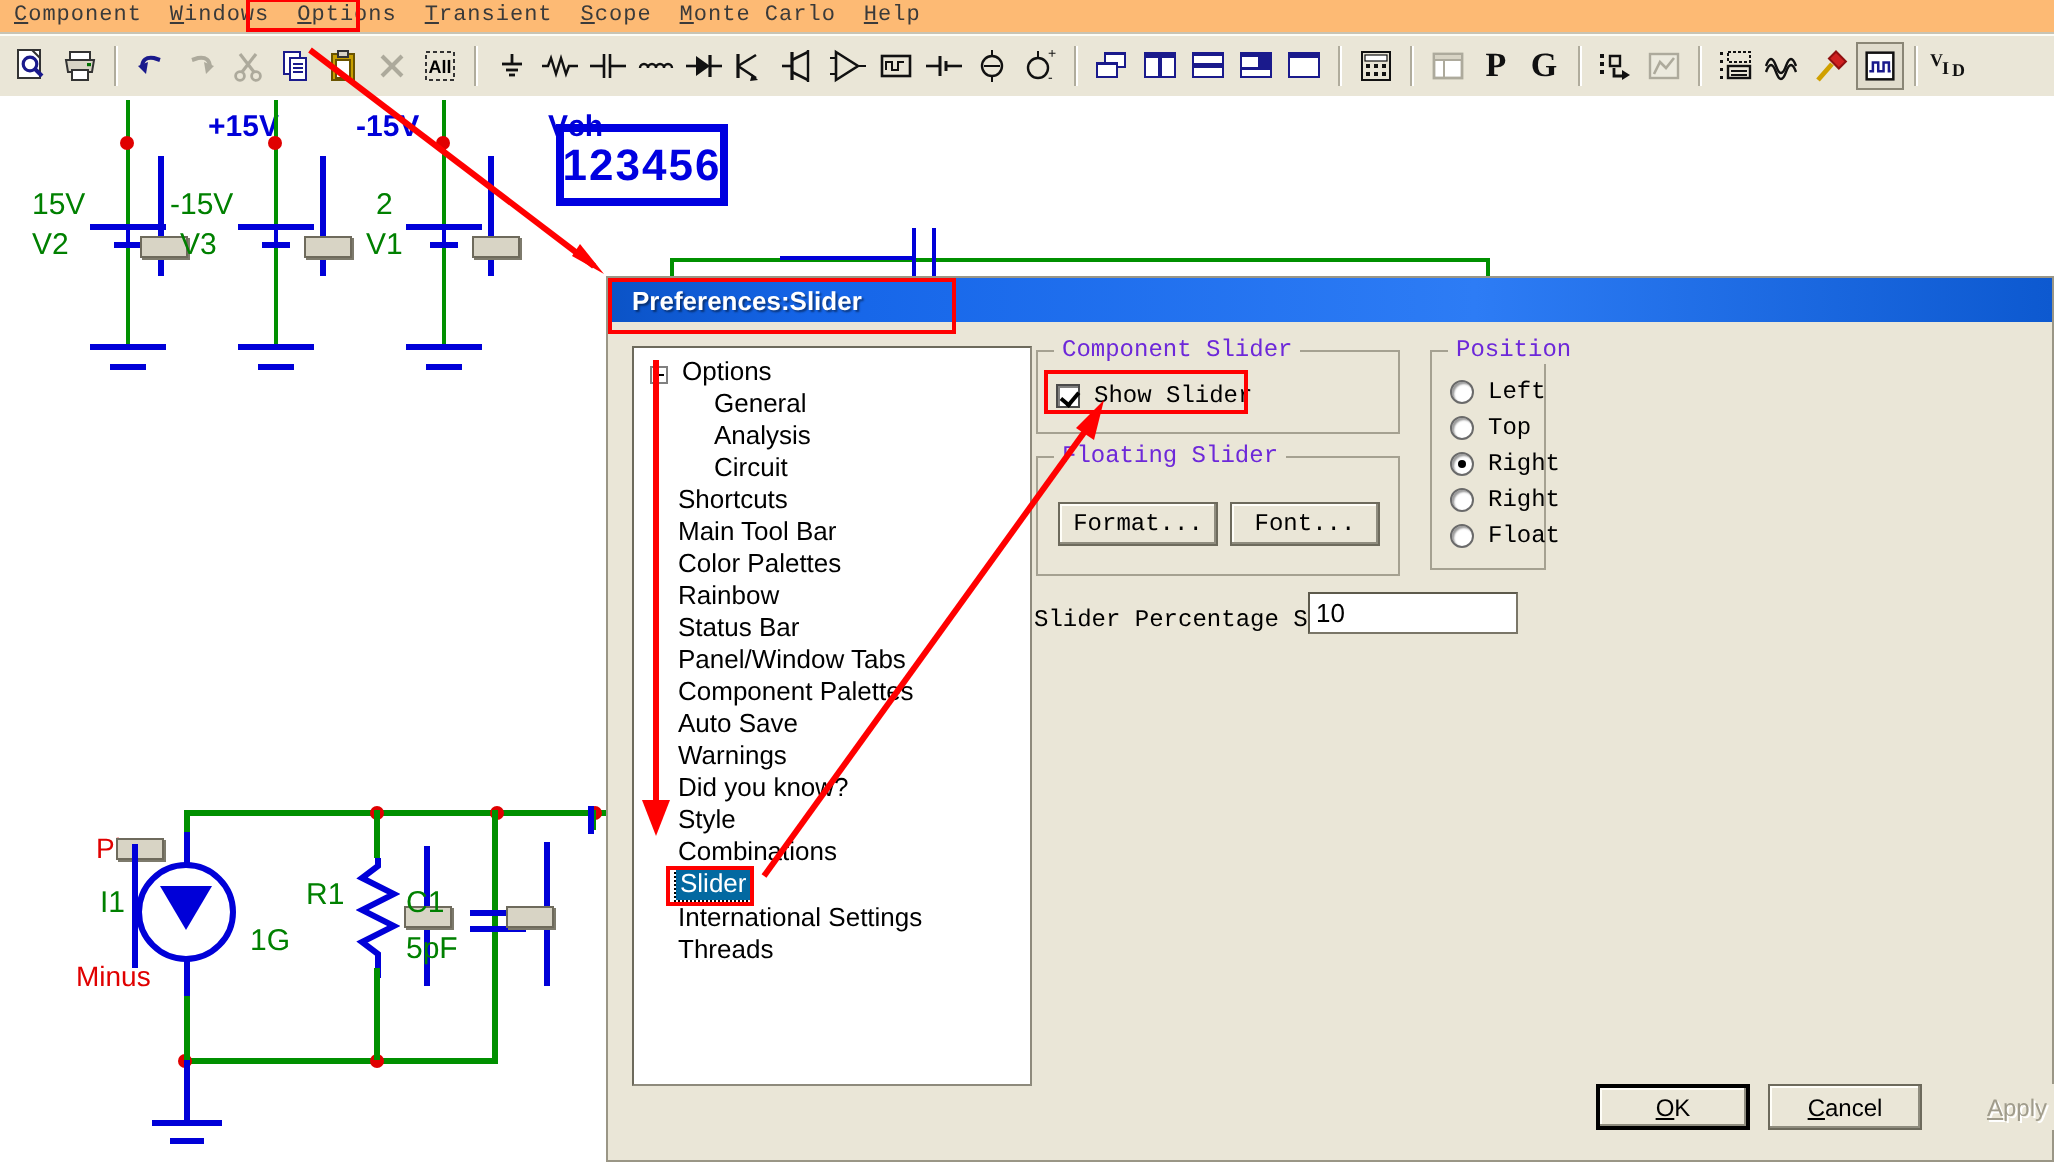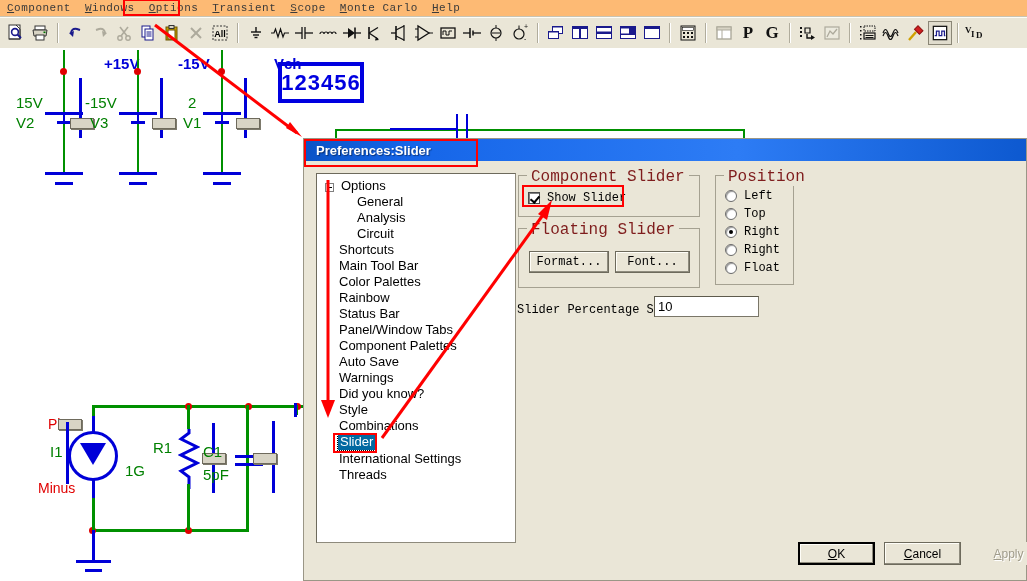--- a/index.html
+++ b/index.html
@@ -82,21 +82,21 @@
     border-top-color:#6d6a5c;border-left-color:#6d6a5c;overflow:hidden;}
   .tnode{position:absolute;font-size:13px;color:#000;white-space:nowrap;
     font-family:"Liberation Sans",sans-serif;line-height:16px;}
   .tnode.sel{background:#0369a1;color:#fff;padding:0 2px;outline:1px dotted #000;}
   .expander{position:absolute;width:9px;height:9px;border:1px solid #808080;
     background:#fff;box-sizing:border-box;}
   .expander:before{content:"";position:absolute;left:1px;top:3px;width:5px;height:1px;background:#000;}
 
   .group{position:absolute;border:1px solid #a5a191;box-sizing:border-box;}
   .group > legend,.group-lbl{position:absolute;top:-8px;left:8px;background:#EAE6D7;
-    padding:0 4px;font-family:"Liberation Mono",monospace;font-size:16px;color:#7f1d1d;}
+    padding:0 4px;font-family:"Liberation Mono",monospace;font-size:12px;color:#6d28d9;}
 
   .chk-row{position:absolute;display:flex;align-items:center;gap:7px;}
   .chkbox{width:12px;height:12px;background:#fff;border:1px solid #4a4a4a;
     box-sizing:border-box;position:relative;
     box-shadow:inset 1px 1px 0 #808080;}
   .chkbox.on:after{content:"";position:absolute;left:3px;top:1px;width:4px;height:7px;
     border:solid #000;border-width:0 2px 2px 0;transform:rotate(40deg);}
   .mono{font-family:"Liberation Mono",monospace;font-size:12px;color:#000;white-space:nowrap;}
 
   .radio-row{position:absolute;display:flex;align-items:center;gap:7px;}
@@ -568,21 +568,21 @@
 
     <div class="group" style="left:214px;top:89px;width:182px;height:60px;">
       <div class="group-lbl">Floating Slider</div>
     </div>
     <div class="btn" style="left:225px;top:112px;width:80px;height:22px;">Format...</div>
     <div class="btn" style="left:311px;top:112px;width:75px;height:22px;">Font...</div>
 
     <div class="mono" style="position:absolute;left:213px;top:164px;">Slider Percentage Step</div>
     <div class="field" style="left:350px;top:157px;width:105px;height:21px;">10</div>
 
-    <div class="group" style="left:411px;top:36px;width:79px;height:110px;">
+    <div class="group" style="left:411px;top:36px;width:58px;height:110px;">
       <div class="group-lbl">Position</div>
     </div>
     <div class="radio-row" style="left:421px;top:50px;">
       <div class="radio"></div>
       <div class="mono">Left</div>
     </div>
     <div class="radio-row" style="left:421px;top:68px;">
       <div class="radio"></div>
       <div class="mono">Top</div>
     </div>

